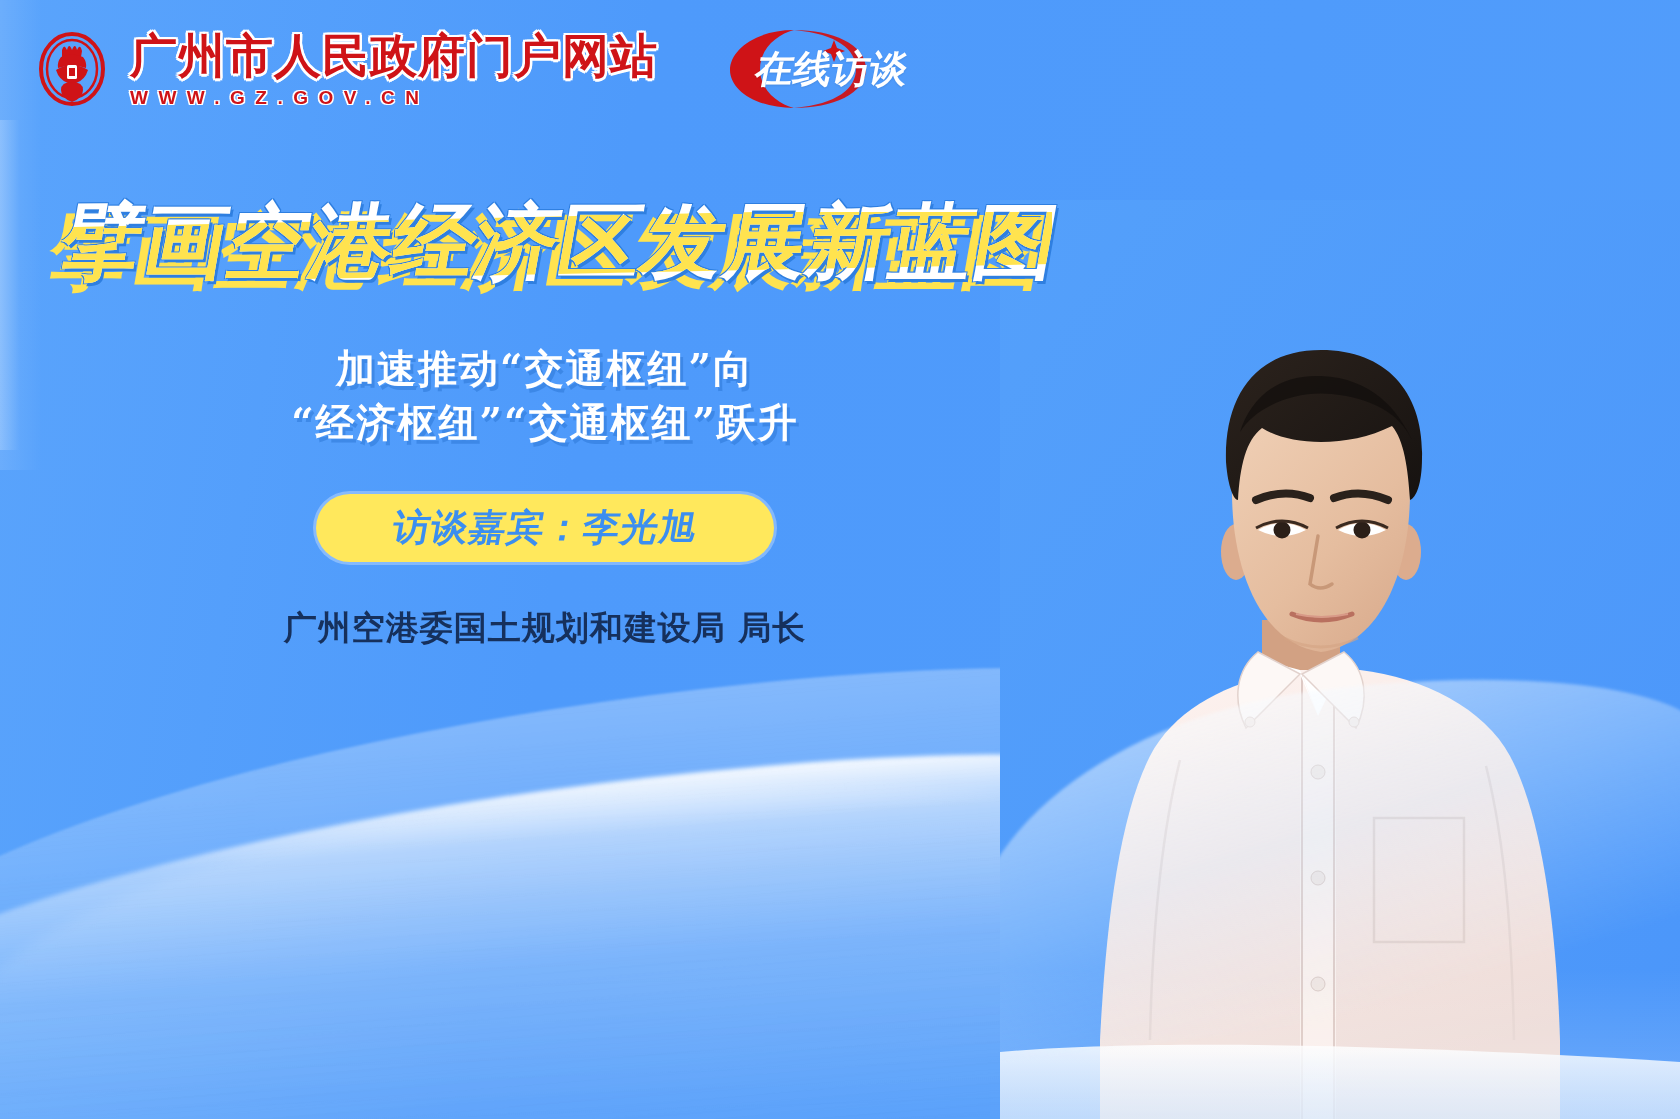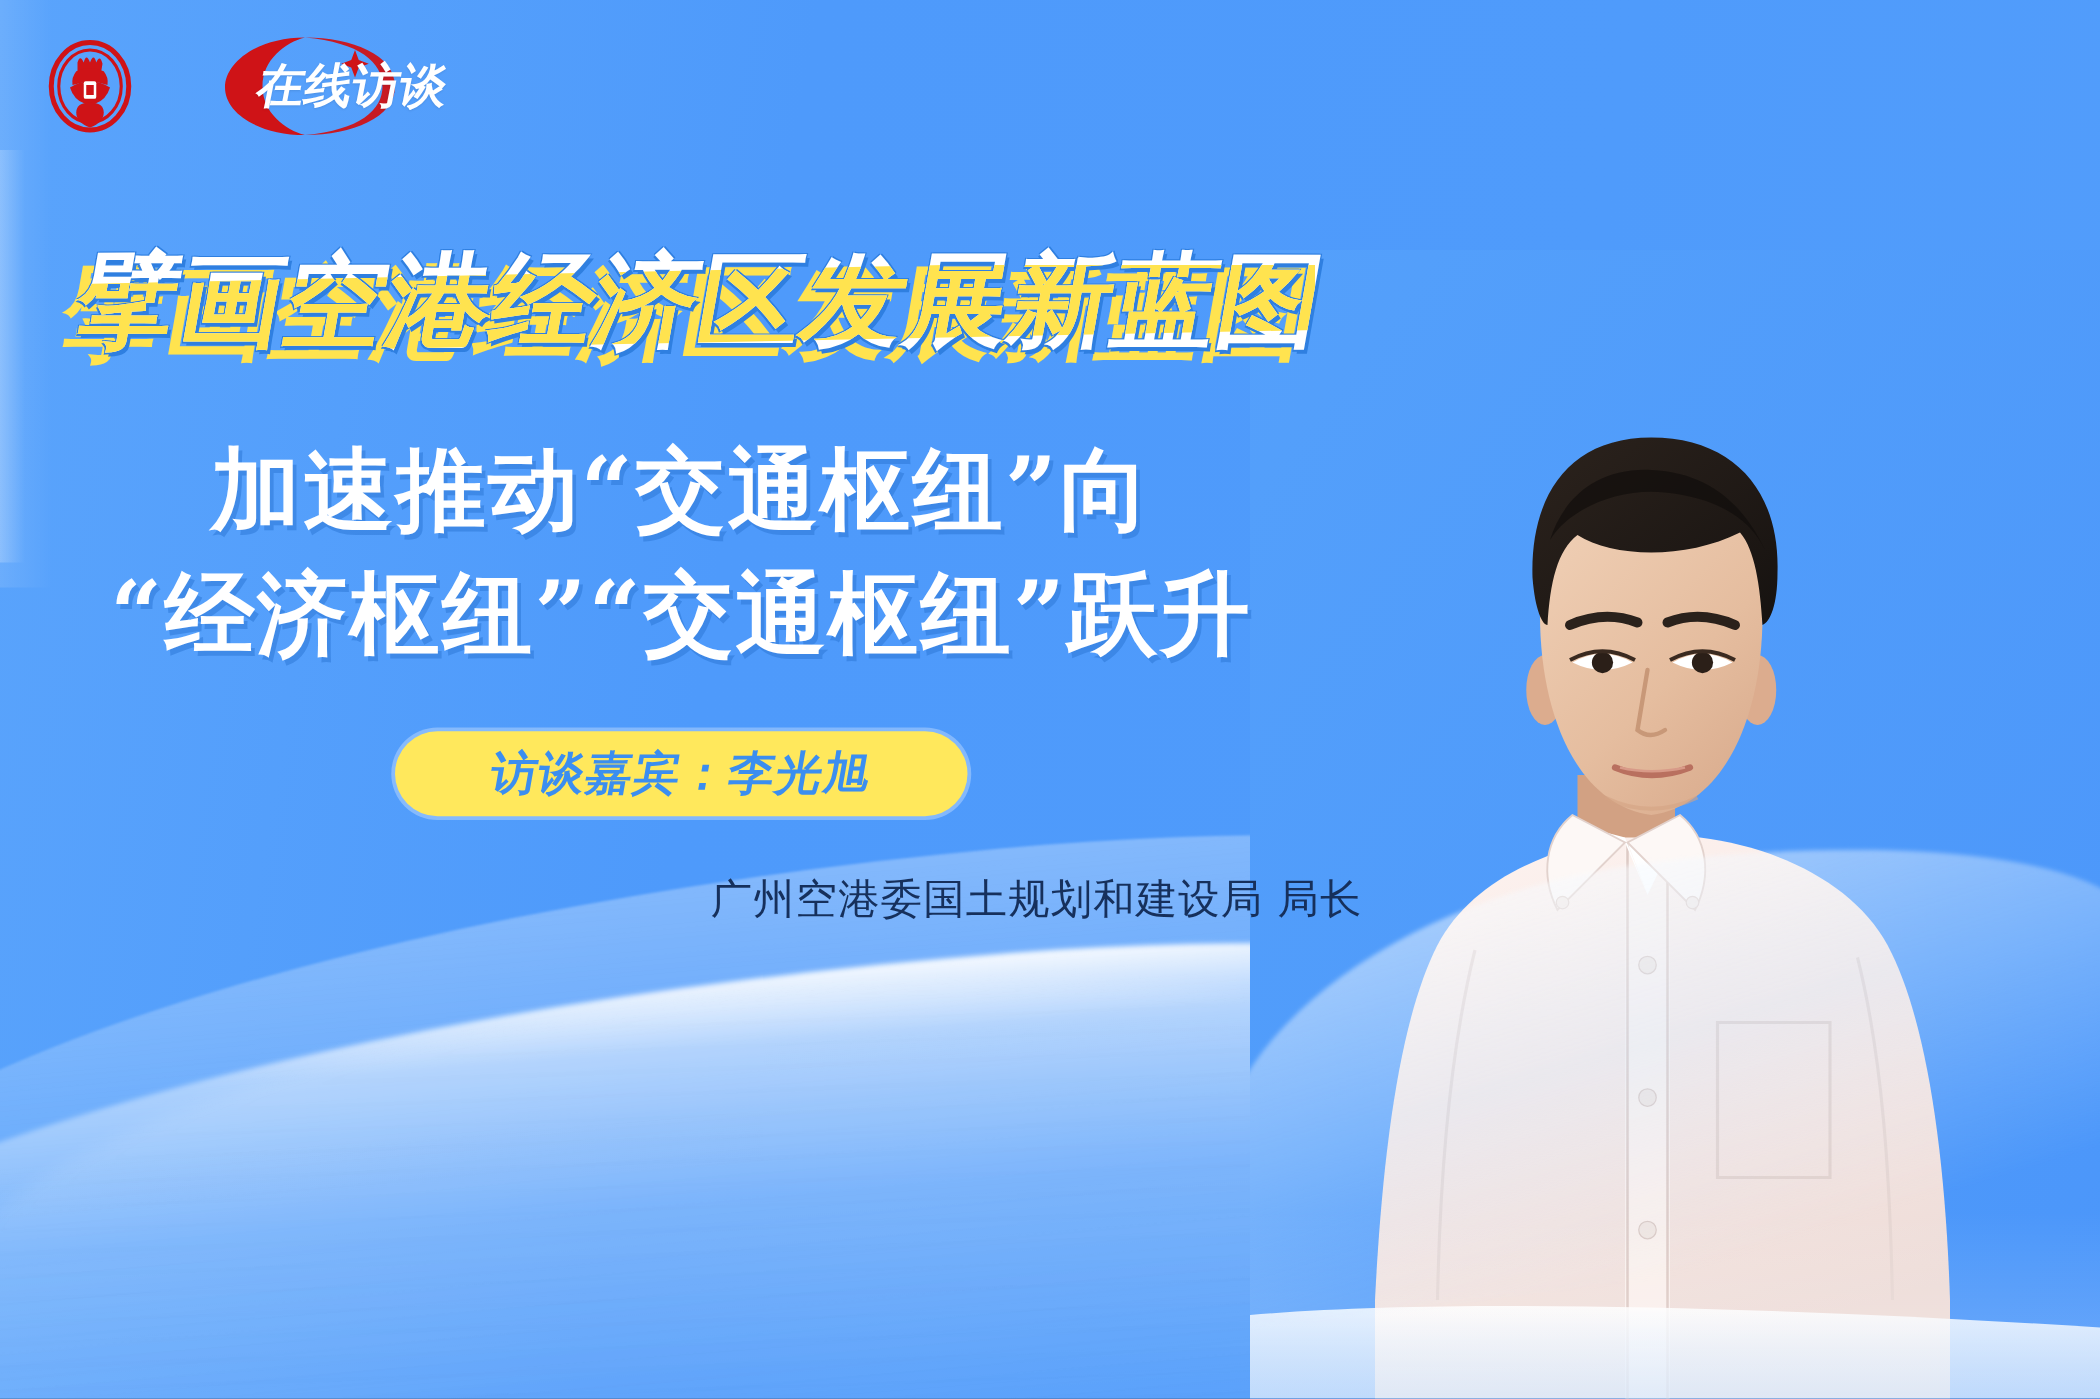--- a/index.html
+++ b/index.html
@@ -207,21 +207,21 @@
     clip-path: polygon(0% 34%, 100% 10%, 100% 74%, 0% 96%);
   }
 
   .subtitle {
     margin-top: 28px;
     text-align: center;
     width: 1090px;
   }
   .subtitle-line {
     font-family: "DejaVu Serif", "Liberation Serif", serif;
-    font-size: 72px;
+    font-size: 39px;
     font-weight: bold;
     color: #ffffff;
     line-height: 1.38;
     letter-spacing: 2px;
     text-shadow: 3px 4px 0 rgba(45,120,215,.55);
     white-space: nowrap;
   }
 
   .guest-pill {
     margin: 44px auto 0 auto;
@@ -239,25 +239,25 @@
     font-size: 37px;
     font-weight: bold;
     color: #3b8ef0;
     letter-spacing: 1px;
     transform: skewX(-10deg);
     white-space: nowrap;
   }
 
   .guest-role {
     margin-top: 44px;
-    text-align: right;
+    text-align: center;
     width: 1090px;
     font-family: "DejaVu Sans", "Liberation Sans", sans-serif;
     font-size: 33px;
-    font-weight: normal;
+    font-weight: bold;
     color: #16305c;
     letter-spacing: 1px;
     white-space: nowrap;
   }
 
   
   .guest-photo {
     position: absolute;
     right: 0;
     bottom: 0;
@@ -415,20 +415,24 @@
         <ellipse cx="36" cy="39" rx="25" ry="29" fill="none" stroke="#cf1317" stroke-width="2.5"></ellipse>
         <path d="M26 20 q2 -7 5 0 q2 -8 5 0 q3 -8 5 0 q3 -7 5 1 l-1 6 l-19 0 z" fill="#cf1317"></path>
         <path d="M25 27 q11 -5 22 0 q4 5 3 11 q-13 -5 -28 0 q-1 -6 3 -11 z" fill="#cf1317"></path>
         <path d="M20 40 q8 -5 16 -5 q8 0 16 5 q-3 10 -12 13 l-8 0 q-9 -3 -12 -13 z" fill="#cf1317"></path>
         <rect x="31" y="35" width="10" height="14" rx="1.5" fill="#ffffff"></rect>
         <rect x="33" y="38" width="6" height="8" fill="#cf1317"></rect>
         <path d="M36 52 q11 0 11 8 q0 8 -11 12 q-11 -4 -11 -12 q0 -8 11 -8 z" fill="#cf1317"></path>
       </svg>
     </div>
 
+    <div class="wordmark">
+      <div class="wordmark-cn">广州市人民政府门户网站</div>
+      <div class="wordmark-url">WWW.GZ.GOV.CN</div>
+    </div>
 
     <div class="interview-badge">
       <svg width="190" height="86" viewBox="0 0 190 86" xmlns="http://www.w3.org/2000/svg" aria-hidden="true">
         <path d="M78 4 C40 4 14 24 14 44 C14 64 40 82 78 82 C62 78 44 64 44 43 C44 22 62 8 78 4 Z" fill="#cf1317"></path>
         <path d="M78 4 C116 4 150 18 150 43 C150 68 116 82 78 82 C122 78 140 62 140 43 C140 24 122 8 78 4 Z" fill="#cf1317" opacity="0.95"></path>
         <path d="M118 14 l3 8 l8 3 l-8 3 l-3 8 l-3 -8 l-8 -3 l8 -3 z" fill="#cf1317"></path>
       </svg>
       <div class="ib-text">在线访谈</div>
     </div>
   </div>

